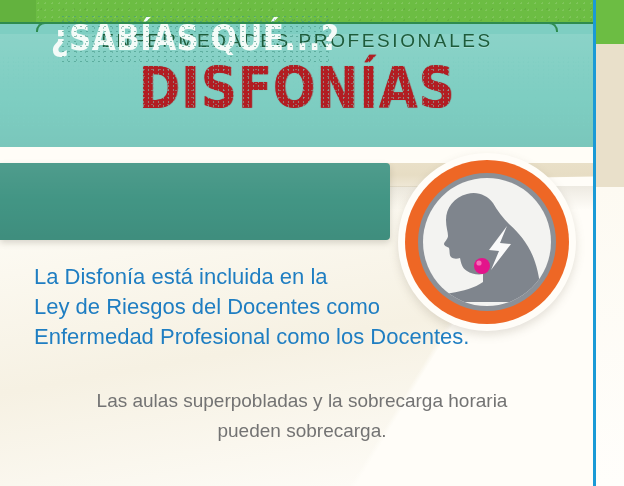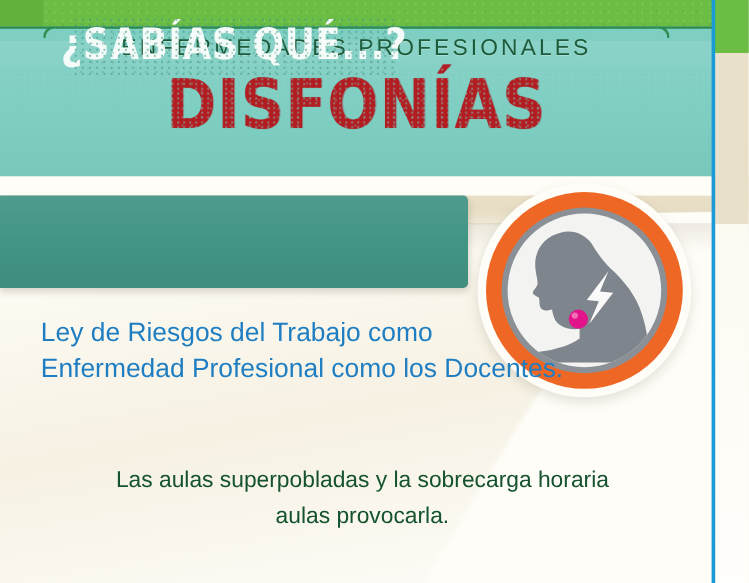--- a/index.html
+++ b/index.html
@@ -257,21 +257,21 @@
   .blue-text span { display: block; }
 
   
   .red-text {
     position: absolute;
     left: 22px; top: 386px;
     width: 560px;
     text-align: center;
     font-size: 19px;
     line-height: 30px;
-    color: #14532d;
+    color: #737373;
     font-family: "Liberation Sans", sans-serif;
     font-weight: 400;
   }
   .red-text span { display: block; }
 
   
   .blue-rule {
     position: absolute;
     left: 593px; top: 0;
     width: 3px; height: 486px;
@@ -345,25 +345,26 @@
                C64 17 54 13 44 16 Z" fill="#7f858d"></path>
 
       <path d="M84 48 L66 72 L76 73 L68 92 L88 66 L77 65 Z" fill="#fafafa"></path>
 
       <circle cx="59" cy="88" r="8" fill="#e3148b"></circle>
       <circle cx="56" cy="85" r="2.6" fill="#f46fb8"></circle>
     </svg>
   </div>
 
   <div class="blue-text">
-    <span>Ley de Riesgos del Trabajo como</span>
+    <span>La Disfonía está incluida en la</span>
+    <span>Ley de Riesgos del Docentes como</span>
     <span>Enfermedad Profesional como los Docentes.</span>
   </div>
 
   <div class="red-text">
     <span>Las aulas superpobladas y la sobrecarga horaria</span>
-    <span>aulas provocarla.</span>
+    <span>pueden sobrecarga.</span>
   </div>
 
   <div class="right-edge-fill"></div>
   <div class="blue-rule"></div>
 
 </div>
 
 </body></html>

